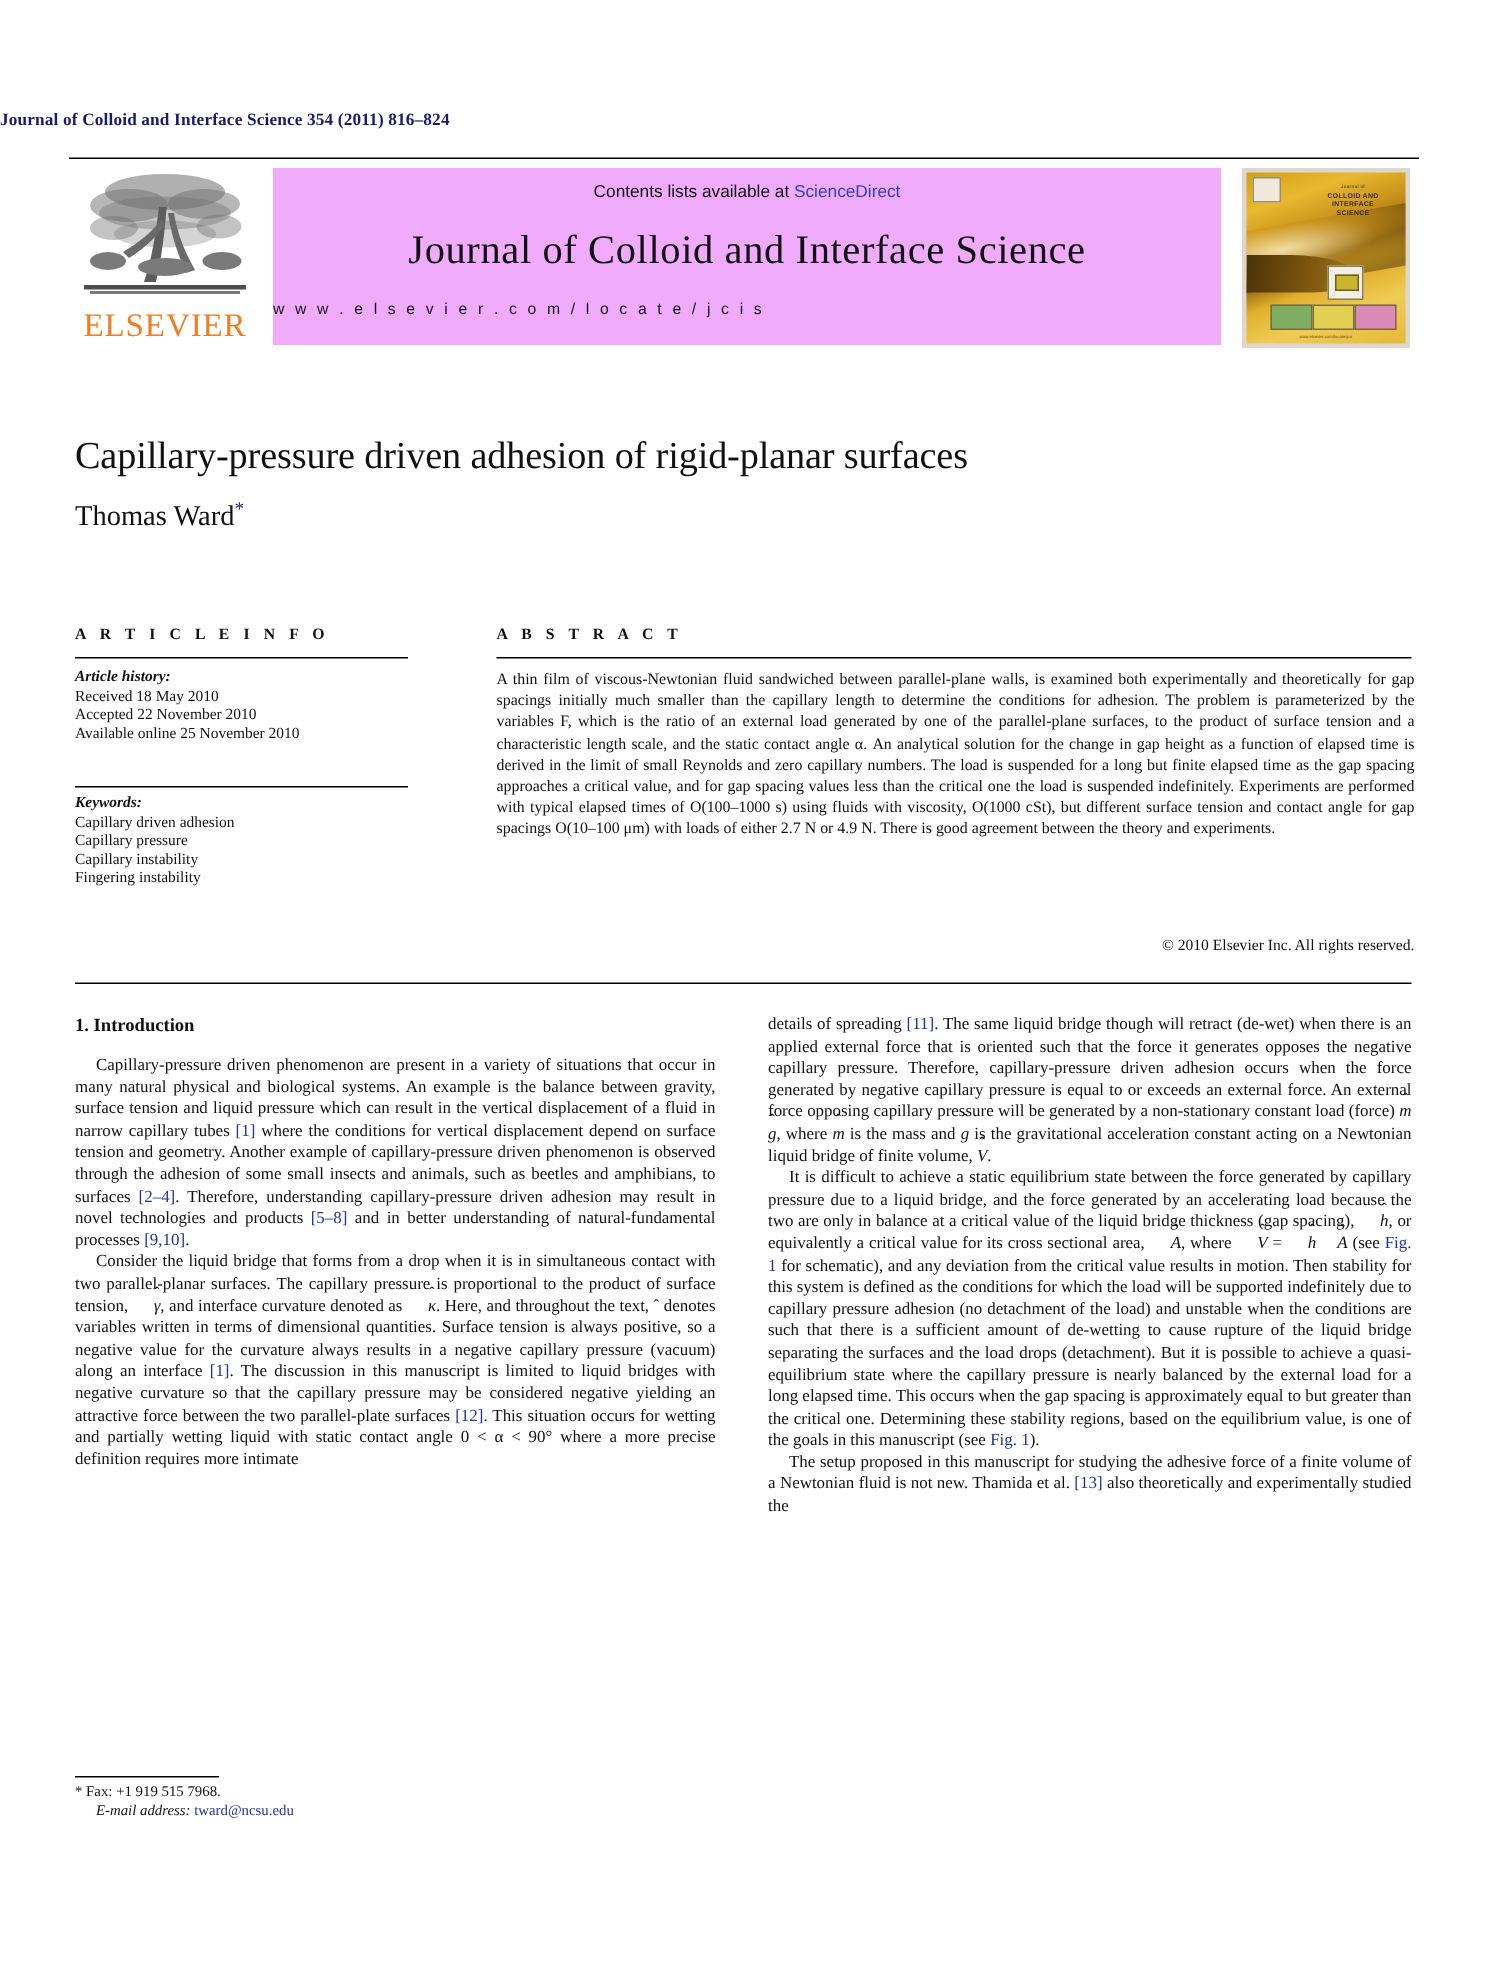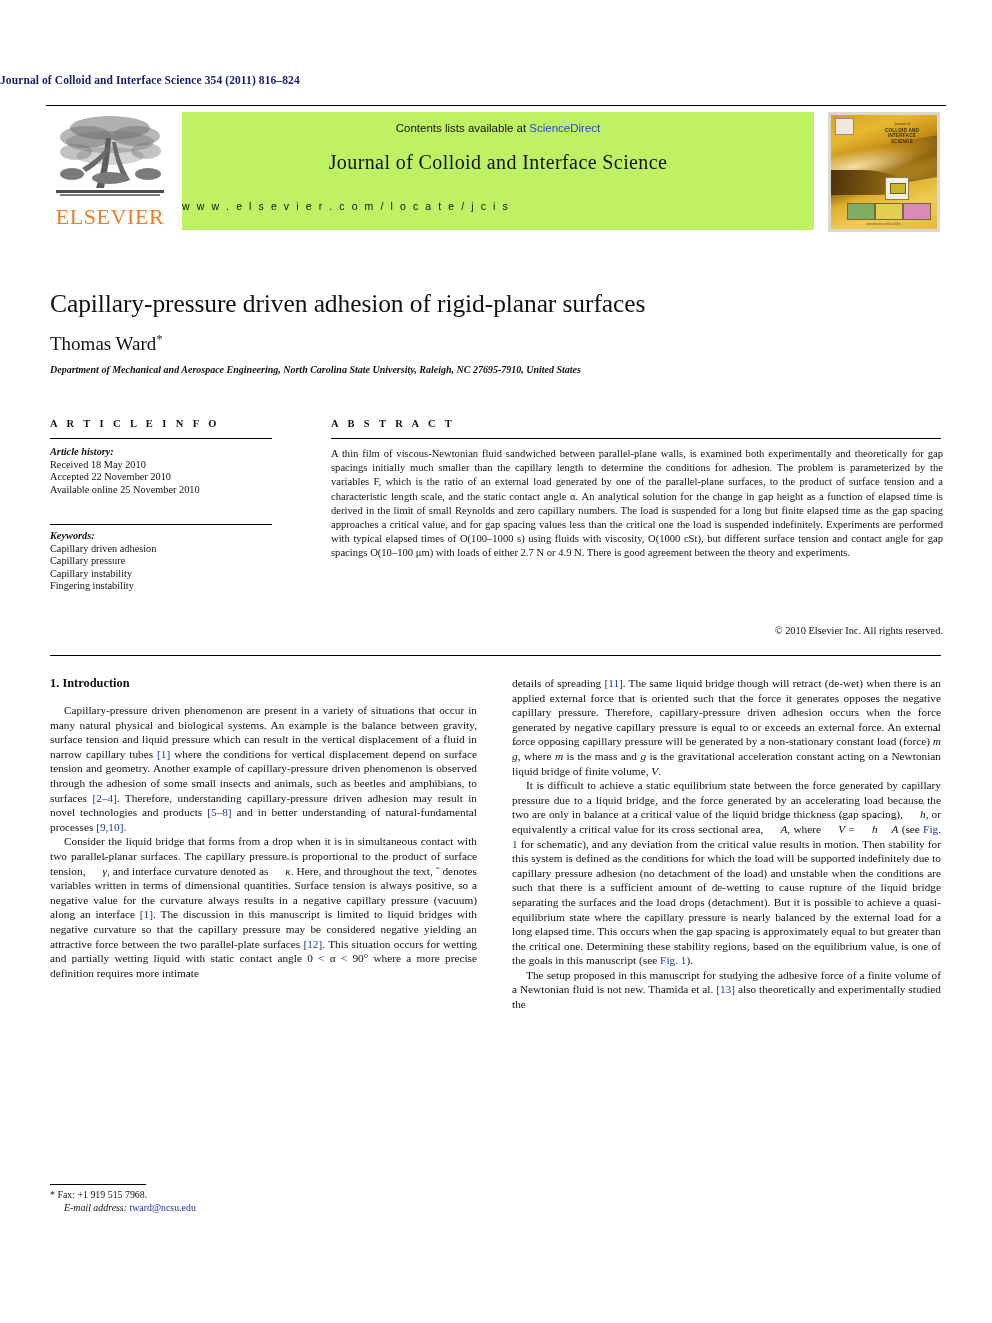--- a/index.html
+++ b/index.html
@@ -34,32 +34,32 @@
   .tree{ position:absolute; left:6px; top:0; width:116px; height:92px; }
   .elsevier-word{
     position:absolute; left:2px; top:92px; width:124px;
     text-align:center;
     font-family:"Liberation Serif", serif;
     font-size:22px; font-weight:normal; color:#ef7d22;
     letter-spacing:.6px;
   }
   .banner{
     position:absolute; left:136px; top:6px; width:632px; height:118px;
-    background:#bef264;
+    background:#f0abfc;
   }
   .banner .avail{
     position:absolute; left:0; top:10px; width:632px; text-align:center;
     font-family:"Liberation Sans", sans-serif;
     font-size:11.5px; color:#111;
   }
   .banner .avail a{ color:#2b3fcf; text-decoration:none; }
   .banner .jtitle{
     position:absolute; left:0; top:39px; width:632px; text-align:center;
     font-family:"Liberation Serif", serif;
-    font-size:20px; color:#111; letter-spacing:.4px;
+    font-size:27px; color:#111; letter-spacing:.4px;
   }
   .banner .url{
     position:absolute; left:0; top:88px; width:632px; text-align:left;
     font-family:"Liberation Sans", sans-serif;
     font-size:10.5px; color:#111; letter-spacing:2.1px;
   }
   .cover{
     position:absolute; left:782px; top:6px; width:112px; height:120px;
     background:#ddd8cf;
     padding:3px; box-sizing:border-box;
@@ -238,21 +238,20 @@
         <div class="cover-cell" style="left:72px;top:88px;background:#d98ab6;"></div>
         <div class="cover-foot">www.elsevier.com/locate/jcis</div>
       </div>
     </div>
   </div>
 
   <div class="title">Capillary-pressure driven adhesion of rigid-planar surfaces</div>
   <div class="author">
     <span>Thomas Ward</span><sup>*</sup>
   </div>
-  <div class="affil">Department of Mechanical and Aerospace Engineering, North Carolina State University, Raleigh, NC 27695-7910, United States</div>
 
   <div class="infohead">A R T I C L E   I N F O</div>
   <div class="abshead">A B S T R A C T</div>
   <div class="inforule"></div>
   <div class="absrule"></div>
 
   <div class="infocol">
     <div class="lbl">Article history:</div>
     <div>Received 18 May 2010</div>
     <div>Accepted 22 November 2010</div>

